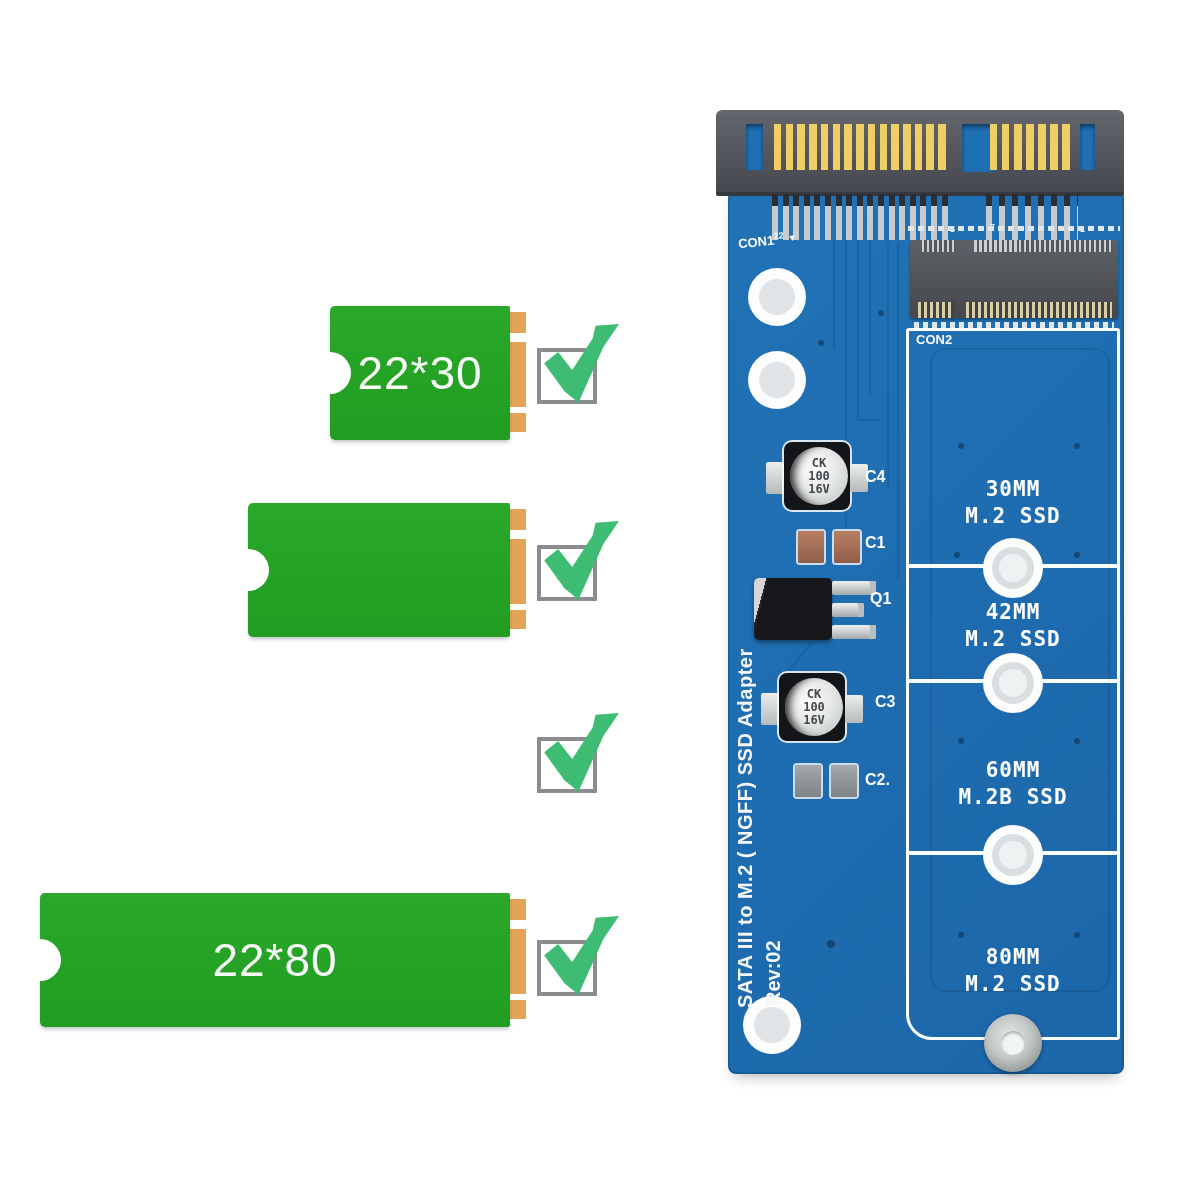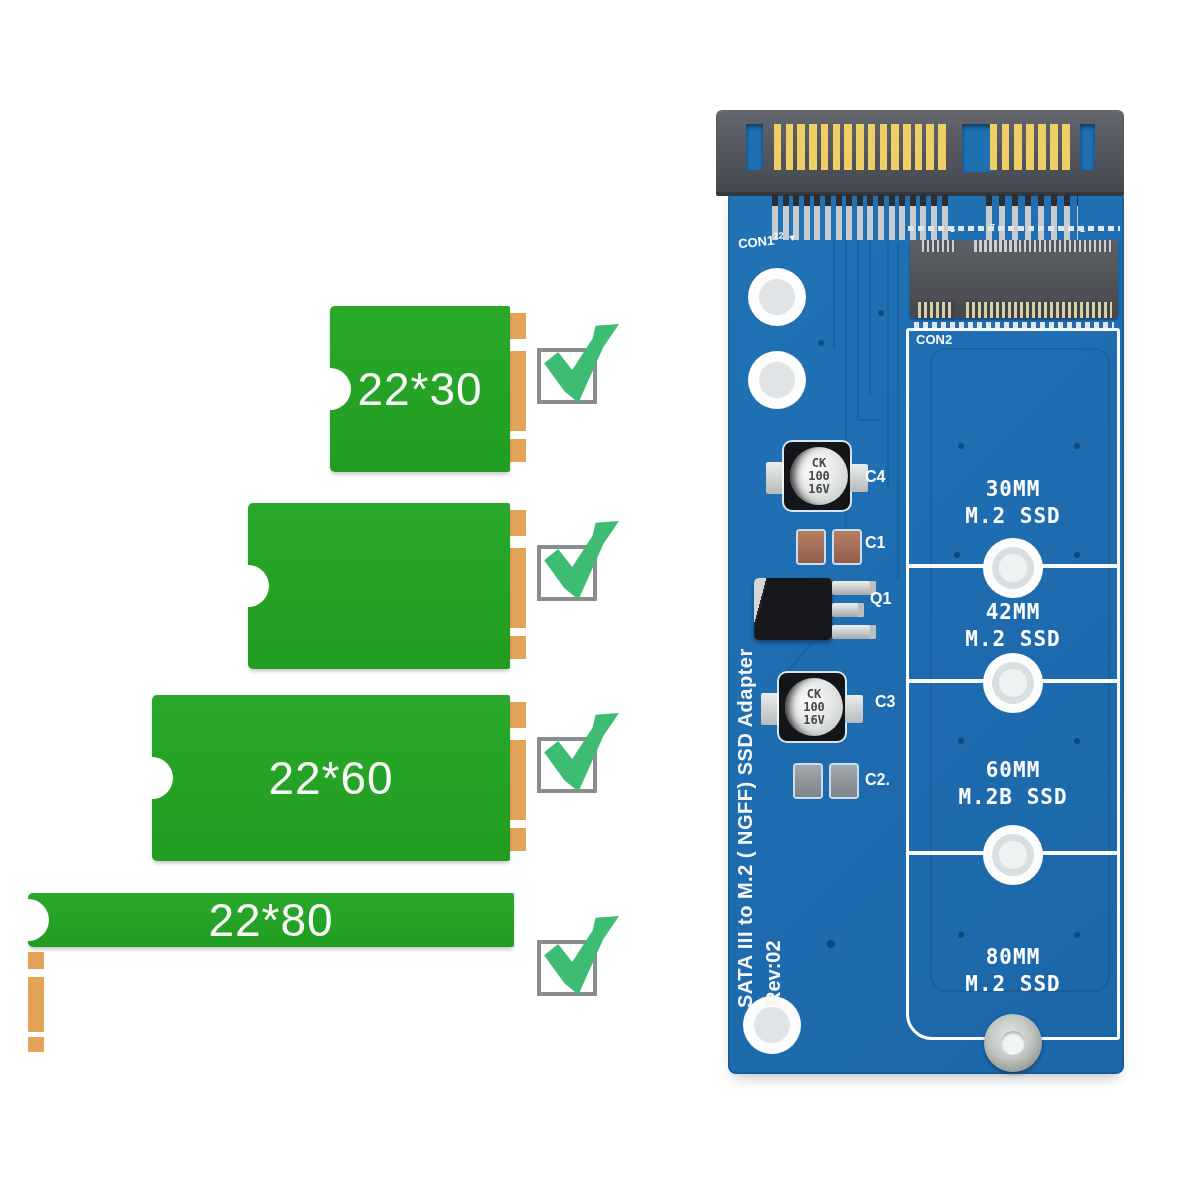--- a/index.html
+++ b/index.html
@@ -1,35 +1,35 @@
 <!DOCTYPE html>
 <html><head>
 <meta charset="utf-8">
 <style>
   html,body{margin:0;padding:0;background:#fff;}
   #stage{position:relative;width:1200px;height:1200px;background:#ffffff;overflow:hidden;
          font-family:"Liberation Sans", sans-serif;}
 
   
-  .ssd-card{position:absolute;height:166px;display:flex;}
+  .ssd-card{position:absolute;height:134px;display:flex;}
   .card-body{position:relative;flex:1;background:linear-gradient(#2aa82a,#219e21);
              border-radius:5px 2px 2px 5px;box-shadow:0 3px 4px -1px rgba(0,0,0,.25);
              display:flex;align-items:center;justify-content:center;}
   .card-label{color:#f7f9f7;font-size:46px;letter-spacing:1px;}
   .card-notch{position:absolute;left:-21px;top:50%;margin-top:-21px;width:42px;height:42px;
               border-radius:50%;background:#ffffff;}
   .card-fingers{width:16px;height:100%;
      background:linear-gradient(
         rgba(0,0,0,0) 0 4.5%, #e3a458 4.5% 20%,
         rgba(0,0,0,0) 20% 27%, #e3a458 27% 75.5%,
         rgba(0,0,0,0) 75.5% 80%, #e3a458 80% 94%, rgba(0,0,0,0) 94%);}
   #card1{left:330px;top:306px;width:196px;}
   #card2{left:248px;top:503px;width:278px;}
   #card3{left:152px;top:695px;width:374px;}
-  #card4{left:28px; top:893px;width:486px;flex-direction:column;}
+  #card4{left:40px; top:893px;width:486px;}
 
   
   .checkbox{position:absolute;left:537px;width:52px;height:48px;background:#fff;
             border:4px solid #8a8d8f;border-radius:1px;}
   #check1{top:348px}#check2{top:545px}#check3{top:737px}#check4{top:940px}
   .checkmark{position:absolute;left:0px;top:-28px;width:78px;height:82px;}
 
   
   #pcb{position:absolute;left:728px;top:190px;width:396px;height:884px;
        background:linear-gradient(135deg,#2173b6,#1b66a9);
@@ -163,27 +163,20 @@
       <span class="card-label">22*30</span>
     </div>
     <div class="card-fingers"></div>
   </div>
   <div class="ssd-card" id="card2">
     <div class="card-body">
       <div class="card-notch"></div>
     </div>
     <div class="card-fingers"></div>
   </div>
-  <div class="ssd-card" id="card3">
-    <div class="card-body">
-      <div class="card-notch"></div>
-      <span class="card-label">22*60</span>
-    </div>
-    <div class="card-fingers"></div>
-  </div>
   <div class="ssd-card" id="card4">
     <div class="card-body">
       <div class="card-notch"></div>
       <span class="card-label">22*80</span>
     </div>
     <div class="card-fingers"></div>
   </div>
 
   <div class="checkbox" id="check1">
     <svg class="checkmark" viewBox="0 0 100 100" preserveAspectRatio="none">

